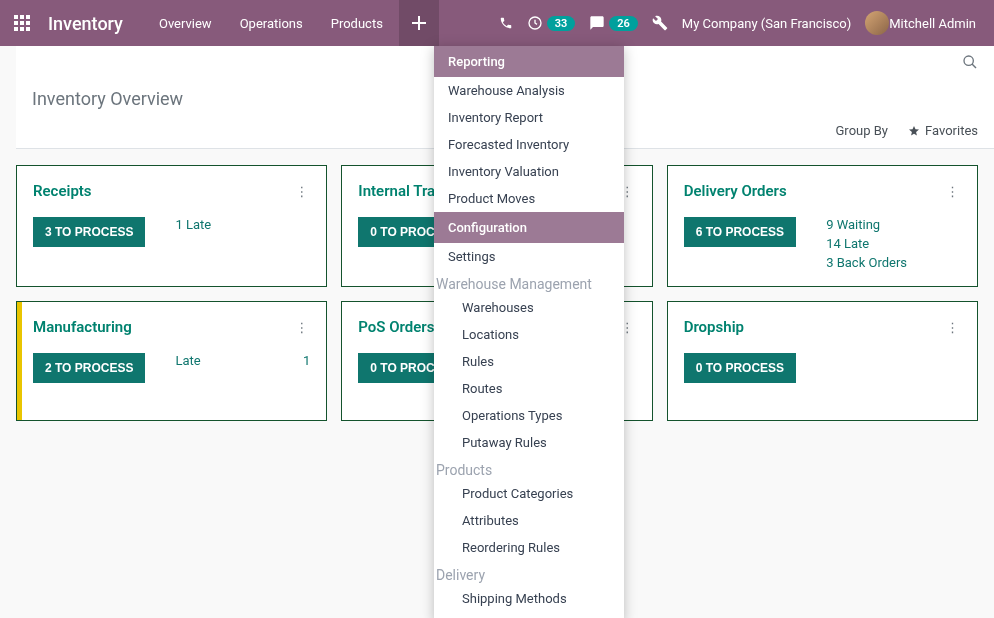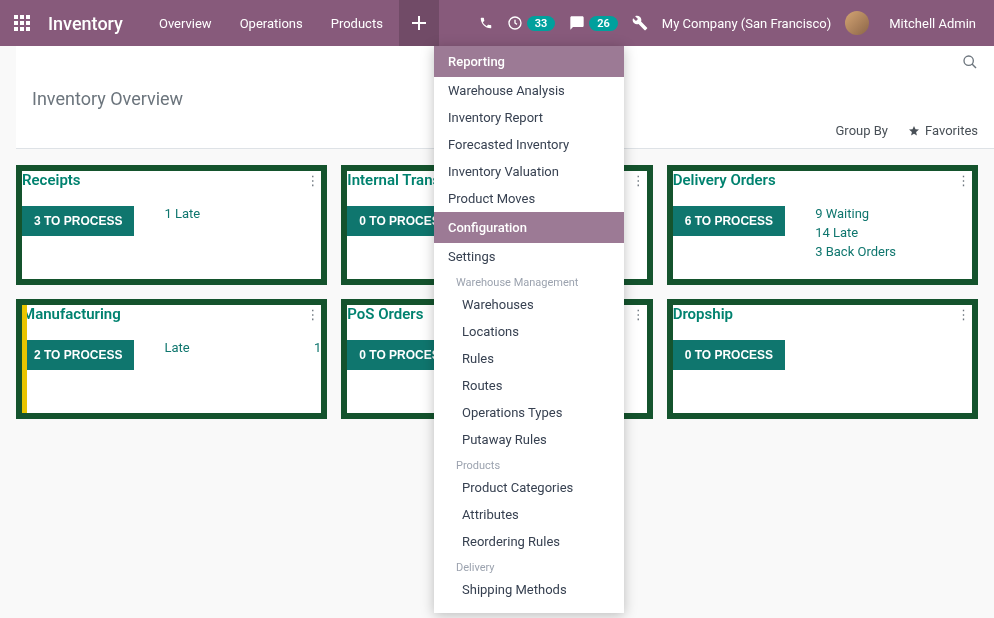--- a/index.html
+++ b/index.html
@@ -8,51 +8,51 @@
 .topnav { background: #875a7b; height: 46px; display: flex; align-items: center; color: #fff; padding-left: 6px; }
 .apps-icon { width: 32px; height: 32px; display: flex; align-items: center; justify-content: center; cursor: pointer; }
 .brand { font-size: 18px; font-weight: 500; padding: 0 24px 0 10px; }
 .nav-links { display: flex; gap: 4px; }
 .nav-link { color: #fff; padding: 6px 12px; font-size: 13px; cursor: pointer; border-radius: 2px; }
 .plus-btn { background: #714b67; width: 40px; height: 46px; display: flex; align-items: center; justify-content: center; cursor: pointer; margin-left: 4px; }
 .topnav-right { margin-left: auto; display: flex; align-items: center; gap: 14px; padding-right: 18px; height: 100%; }
 .icon-btn { color: #fff; cursor: pointer; display: flex; align-items: center; gap: 4px; }
 .badge { background: #00a09d; color: #fff; border-radius: 10px; padding: 1px 8px; font-size: 11px; font-weight: 600; }
 .company { color: #fff; font-size: 13px; cursor: pointer; }
-.user-block { display: flex; align-items: center; gap: 20px; cursor: pointer; }
+.user-block { display: flex; align-items: center; gap: 0; cursor: pointer; }
 .avatar { width: 24px; height: 24px; border-radius: 50%; background: linear-gradient(135deg,#d4a574,#8b6547); }
 
 .subheader { background: #fff; border-bottom: 1px solid #dee2e6; margin-left: 16px; }
 .page-title { font-size: 18px; color: #6c757d; padding: 14px 16px 8px; }
 .controls-row { display: flex; align-items: center; padding: 6px 16px 10px; gap: 20px; }
 .controls-row .spacer { flex: 1; }
 .ctrl { display: flex; align-items: center; gap: 5px; cursor: pointer; color: #495057; font-size: 13px; }
 .pager { display: flex; align-items: center; gap: 10px; position: absolute; right: 16px; top: 100px; }
 .pager-count { font-size: 12px; color: #6c757d; }
 .pager-arrow { color: #6c757d; cursor: pointer; padding: 2px; }
 .search-row { display: flex; justify-content: flex-end; padding: 4px 12px 0 0; }
 .search-icon { color: #6c757d; cursor: pointer; padding: 4px; }
 
 .kanban { padding: 16px; display: grid; grid-template-columns: repeat(3, 1fr); gap: 14px; }
-.card { background: #fff; border: 6px solid #14532d; position: relative; min-height: 120px; }
+.card { background: #fff; border: 1px solid #14532d; padding: 16px; position: relative; min-height: 120px; }
 .card.highlight::before { content:""; position:absolute; left:0; top:0; bottom:0; width:5px; background:#e9c500; }
 .card-head { display: flex; justify-content: space-between; align-items: flex-start; }
 .card-title { color: #00826f; font-size: 15px; font-weight: 600; cursor: pointer; }
 .card-menu { color: #6c757d; cursor: pointer; padding: 2px; }
 .card-body { display: flex; gap: 30px; margin-top: 16px; align-items: flex-start; }
 .process-btn { background: #0f766e; color: #fff; border: none; padding: 8px 12px; font-size: 12px; font-weight: 600; cursor: pointer; }
 .card-stats { display: flex; flex-direction: column; gap: 4px; }
 .stat { color: #0f766e; font-size: 13px; cursor: pointer; }
 .stat.row { display:flex; justify-content:space-between; gap:60px; }
 
 .dropdown { position: absolute; left: 434px; top: 46px; width: 190px; background: #fff; box-shadow: 0 2px 12px rgba(0,0,0,0.25); z-index: 100; padding-bottom: 10px; }
 .dd-header { background: #9c7a95; color: #fff; padding: 8px 14px; font-size: 13px; font-weight: 500; }
 .dd-item { padding: 6px 14px; font-size: 13px; color: #374151; cursor: pointer; }
 .dd-item.indent { padding-left: 28px; }
-.dd-subhead { padding: 6px 22px 2px; font-size: 11px; color: #9ca3af; }
+.dd-subhead { padding: 6px 2px 2px; font-size: 14px; color: #9ca3af; }
 
 svg { display: block; }
 </style>
 </head>
 <body>
 
 <div class="topnav">
   <div class="apps-icon">
     <svg width="16" height="16" viewBox="0 0 16 16" fill="#fff">
         <rect x="0" y="0" width="4" height="4"></rect>

